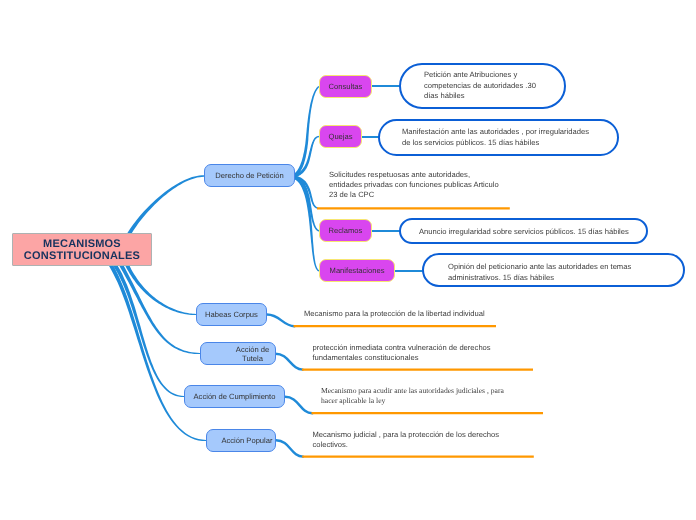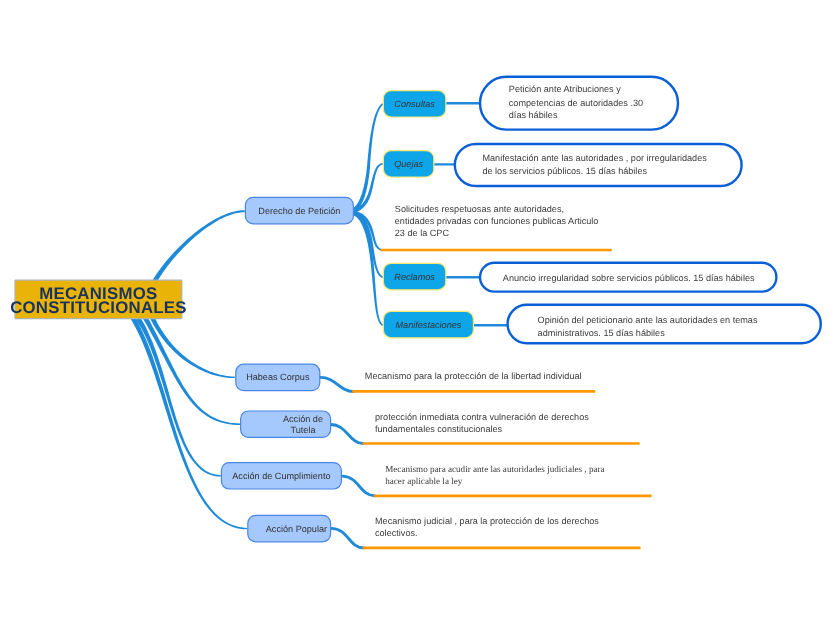--- a/index.html
+++ b/index.html
@@ -1,23 +1,23 @@
 <!DOCTYPE html>
 <html><head>
 <meta charset="utf-8">
 <style>
   html,body{margin:0;padding:0;background:#ffffff;}
   body{width:696px;height:520px;overflow:hidden;font-family:"Liberation Sans",sans-serif;-webkit-font-smoothing:antialiased;text-rendering:geometricPrecision;}
   #canvas{position:relative;width:696px;height:520px;background:#fff;}
   .node,.plain{filter:opacity(100%);}
   svg#wires{position:absolute;left:0;top:0;width:696px;height:520px;}
   .node{position:absolute;box-sizing:border-box;display:flex;align-items:center;justify-content:center;text-align:center;}
-  .root{background:#eab308;border:1px solid #adb2b2;border-radius:1px;color:#17335e;font-weight:bold;font-size:14px;line-height:12px;letter-spacing:.2px;}
+  .root{background:#fca5a5;border:1px solid #adb2b2;border-radius:1px;color:#17335e;font-weight:bold;font-size:11px;line-height:12px;letter-spacing:.2px;}
   .blue{background:#a5c9fc;border:1.2px solid #4a86e8;border-radius:7px;color:#333;font-size:7.6px;}
-  .yellow{background:#0ea5e9;border:1.2px solid #f7e670;border-radius:7px;color:#333;font-size:7.6px;font-style:italic;}
+  .yellow{background:#d946ef;border:1.2px solid #f7e670;border-radius:7px;color:#333;font-size:7.6px;}
   .pill{background:#fff;border:2px solid #0b5fd6;border-radius:24px;color:#3c3c3c;font-size:7.6px;line-height:10.7px;text-align:left;justify-content:flex-start;}
   .plain{position:absolute;color:#3c3c3c;font-size:7.6px;line-height:10.2px;}
   .lines{display:block;}
   .txtline{white-space:nowrap;}
 </style>
 </head>
 <body>
 
 <div id="canvas">
   <svg id="wires" viewBox="0 0 696 520">

